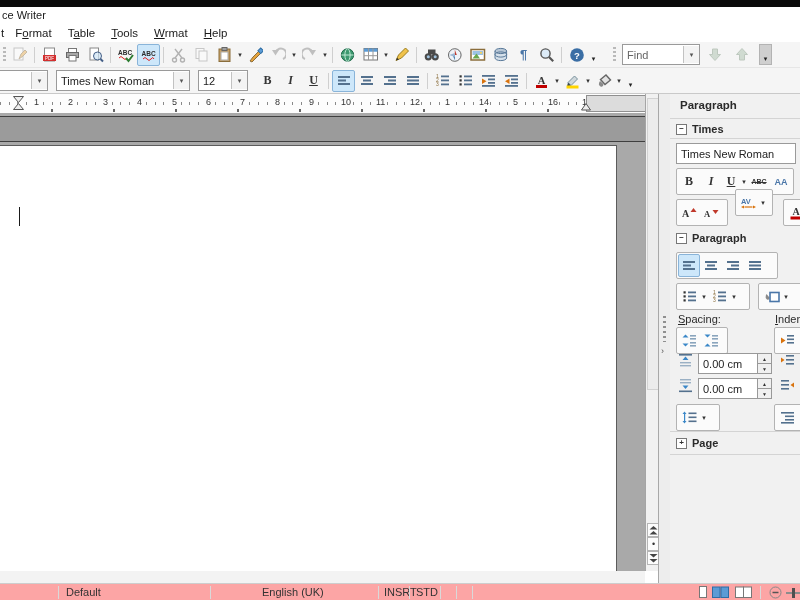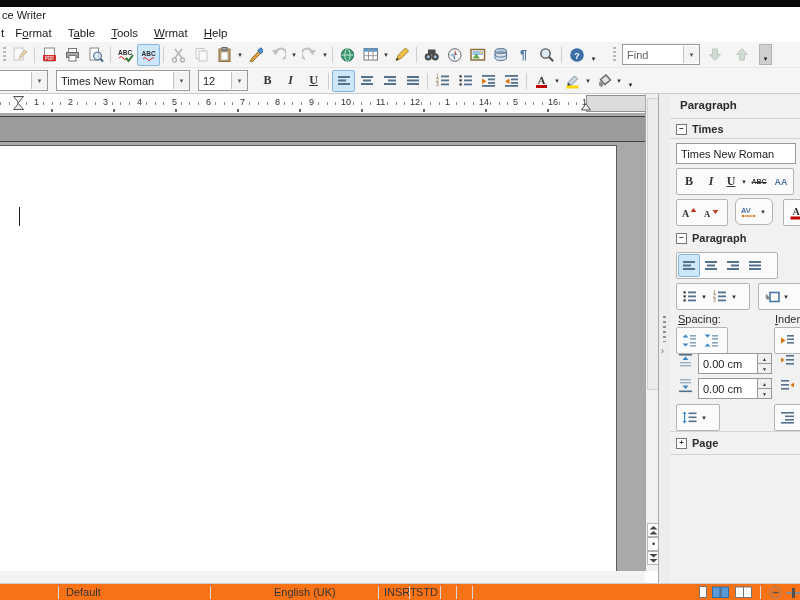--- a/index.html
+++ b/index.html
@@ -75,21 +75,21 @@
   .sbtn.on{background:#cde7fa;border-color:#89b4d9;}
   .sb-label{position:absolute;font-size:11px;color:#2b2b2b;}
   .spinrow{position:absolute;display:flex;}
   .spinbox{display:flex;align-items:center;border:1px solid #999;background:#fff;height:19px;width:72px;font-size:11px;}
   .spinbox .val{padding-left:4px;flex:1;}
   .spinarr{width:13px;height:19px;border-left:1px solid #999;display:flex;flex-direction:column;}
   .spinarr div{flex:1;display:flex;align-items:center;justify-content:center;font-size:5px;color:#333;background:#f0f0f0;}
   .spinarr div:first-child{border-bottom:1px solid #999;}
   .mini{width:15px;height:15px;flex:none;}
   
-  #statusbar{left:0;top:583px;width:800px;height:17px;background:#f97316;border-top:1px solid #cdcdcd;font-size:11px;color:#333;}
+  #statusbar{left:0;top:583px;width:800px;height:17px;background:#fca5a5;border-top:1px solid #cdcdcd;font-size:11px;color:#333;}
   .st-sep{position:absolute;top:2px;width:1px;height:13px;background:#d9d9d9;}
   .st-txt{position:absolute;top:2px;}
   .zoomtrack{position:absolute;left:786px;top:8px;width:14px;height:2px;background:#8c8c8c;}
   .zoomhandle{position:absolute;left:792px;top:4px;width:3px;height:10px;background:#4f4f4f;}
   svg{display:block;}
 </style>
 </head>
 <body>
 
 <div id="app">
@@ -531,21 +531,21 @@
           </span>
         <span class="sbtn">
             <span>
           <svg width="16" height="14">
                 <text x="1" y="11" font-size="8.5" font-weight="bold" fill="#333" font-family="Liberation Serif">A</text>
                 <polygon points="9.5,4 15.5,4 12.5,8" fill="#c0392b"></polygon>
               </svg>
             </span>
           </span>
       </span>
-      <span class="grp" style="left:65px;top:104px;width:34px;border-radius:6px;">
+      <span class="grp" style="left:65px;top:95px;width:34px;">
         <span class="sbtn">
             <span>
           <svg width="15" height="14">
                 <text x="0" y="8" font-size="7.5" font-weight="bold" fill="#4a76a8" font-family="Liberation Sans">AV</text>
                 <polygon points="0,11 3,9.5 3,12.5" fill="#d9730d"></polygon>
                 <polygon points="15,11 12,9.5 12,12.5" fill="#d9730d"></polygon>
                 <rect x="3.5" y="10.4" width="8" height="1.2" fill="#d9730d"></rect>
               </svg>
             </span>
           </span>
@@ -771,21 +771,21 @@
         <span>Page</span>
       </div>
       <div class="hr" style="top:360px;"></div>
     </div>
   </div>
 
   <div class="abs" id="statusbar">
     <span class="st-sep" style="left:58px;"></span>
     <span class="st-txt" style="left:66px;">Default</span>
     <span class="st-sep" style="left:210px;"></span>
-    <span class="st-txt" style="left:274px;">English (UK)</span>
+    <span class="st-txt" style="left:262px;">English (UK)</span>
     <span class="st-sep" style="left:378px;"></span>
     <span class="st-txt" style="left:384px;">INSRT</span>
     <span class="st-sep" style="left:409px;"></span>
     <span class="st-txt" style="left:416px;">STD</span>
     <span class="st-sep" style="left:440px;"></span>
     <span class="st-sep" style="left:456px;"></span>
     <span class="st-sep" style="left:472px;"></span>
     <span class="abs" style="left:696px;top:2px;">
         <svg width="14" height="13">
           <rect x="3.5" y="0.5" width="7" height="11" fill="#fff" stroke="#777"></rect>

